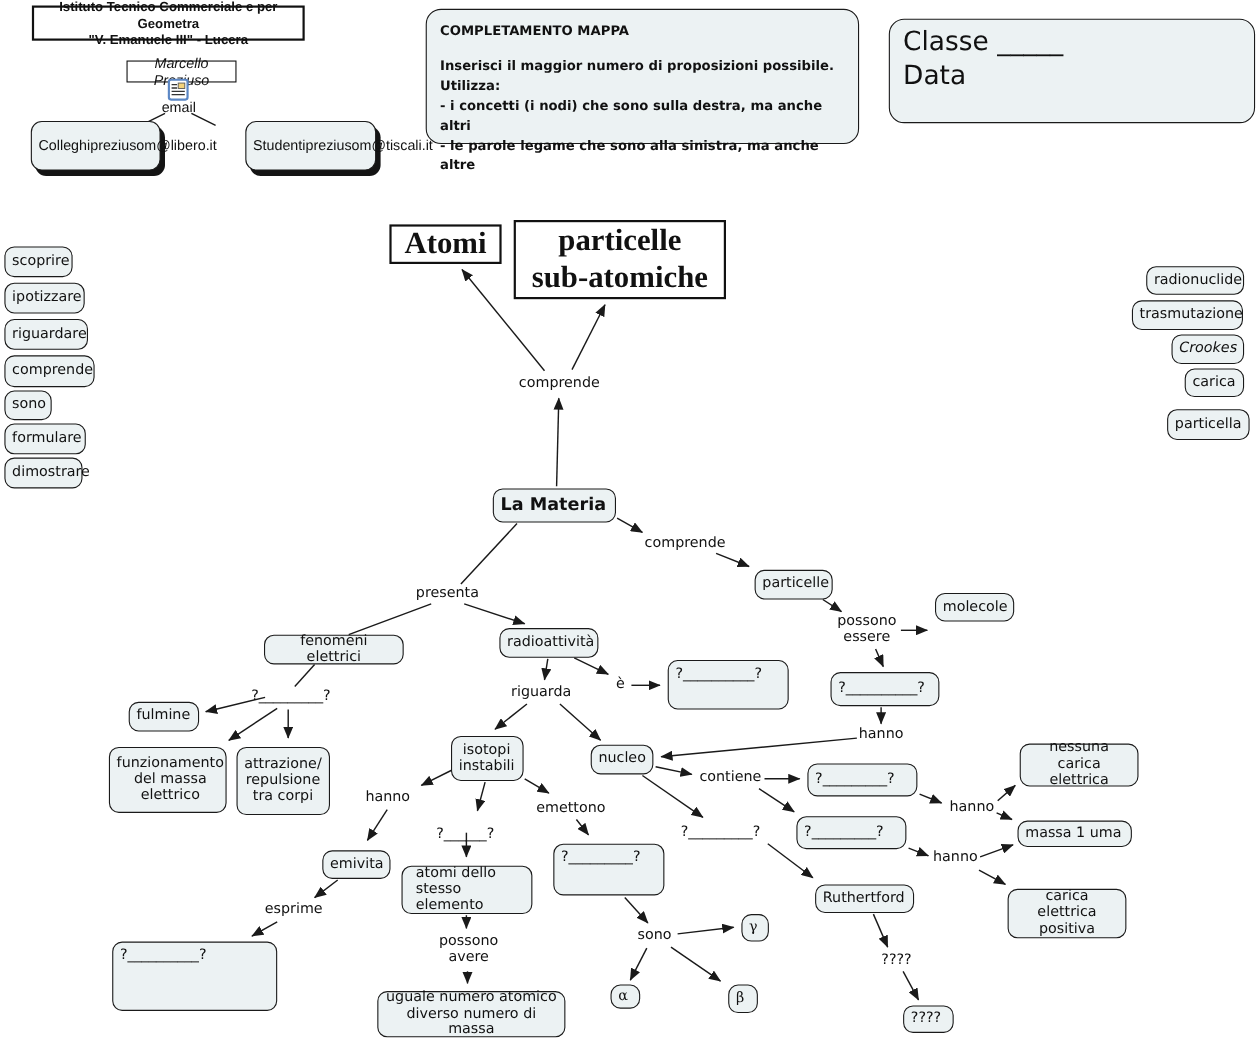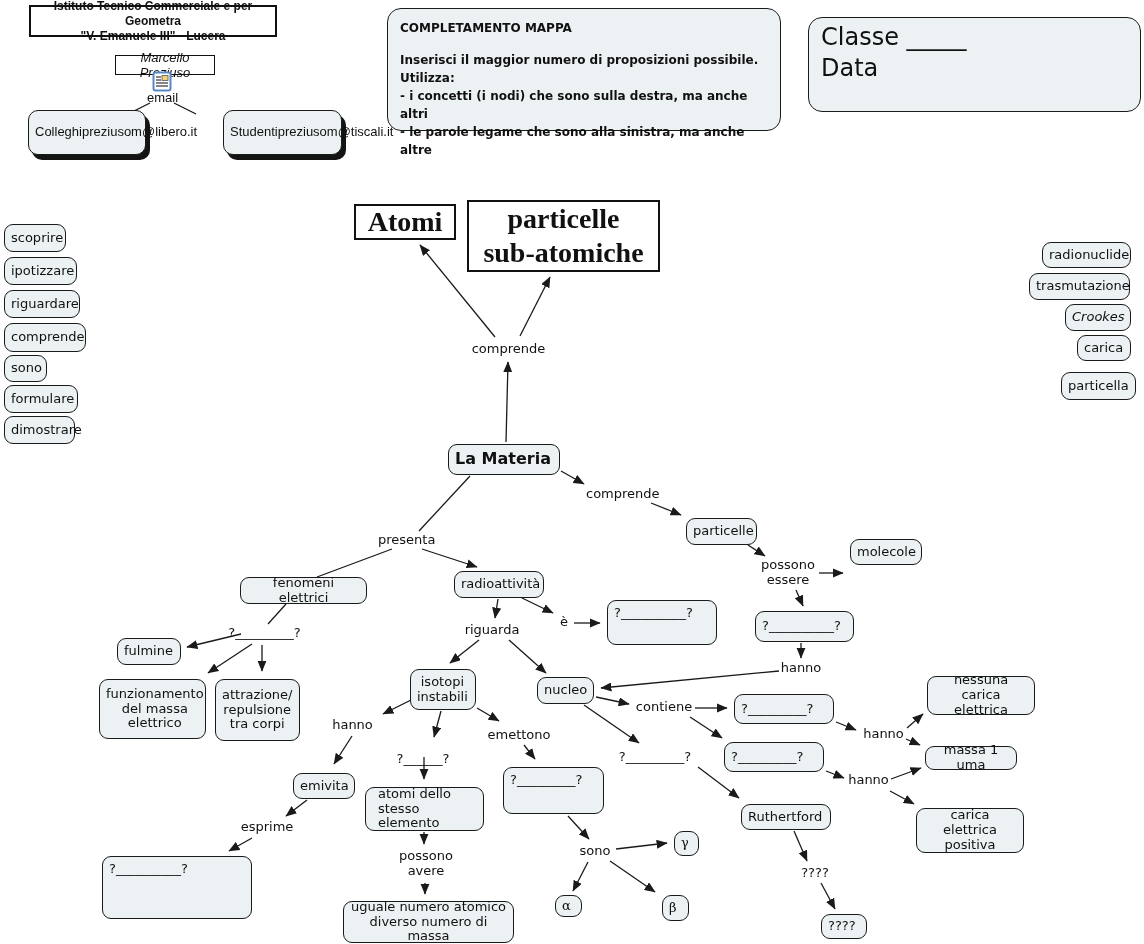--- a/index.html
+++ b/index.html
@@ -164,21 +164,21 @@
   <div class="node" style="left:410px;top:669px;width:66px;height:41px;">isotopi
 instabili</div>
   <div class="node" style="left:537px;top:677px;width:57px;height:27px;">nucleo</div>
   <div class="node" style="left:293px;top:773px;width:62px;height:26px;">emivita</div>
   <div class="node" style="left:365px;top:787px;width:119px;height:44px;align-items:center;justify-content:flex-start;text-align:left;padding-left:12px;">atomi dello
 stesso elemento</div>
   <div class="node" style="left:343px;top:901px;width:171px;height:42px;">uguale numero atomico
 diverso numero di massa</div>
   <div class="node" style="left:927px;top:676px;width:108px;height:39px;">nessuna
 carica elettrica</div>
-  <div class="node" style="left:925px;top:746px;width:92px;height:24px;">massa 1 uma</div>
+  <div class="node" style="left:925px;top:746px;width:104px;height:24px;">massa 1 uma</div>
   <div class="node" style="left:916px;top:808px;width:108px;height:45px;">carica elettrica
 positiva</div>
   <div class="node" style="left:741px;top:804px;width:90px;height:26px;">Ruthertford</div>
   <div class="node greek" style="left:555px;top:895px;width:27px;height:22px;">α</div>
   <div class="node greek" style="left:662px;top:895px;width:27px;height:26px;">β</div>
   <div class="node greek" style="left:674px;top:831px;width:25px;height:25px;">γ</div>
 
   <div class="node" style="left:755px;top:611px;width:99px;height:31px;">?__________?</div>
   <div class="node top" style="left:607px;top:600px;width:110px;height:45px;">?__________?</div>
   <div class="node top" style="left:102px;top:856px;width:150px;height:63px;">?__________?</div>

